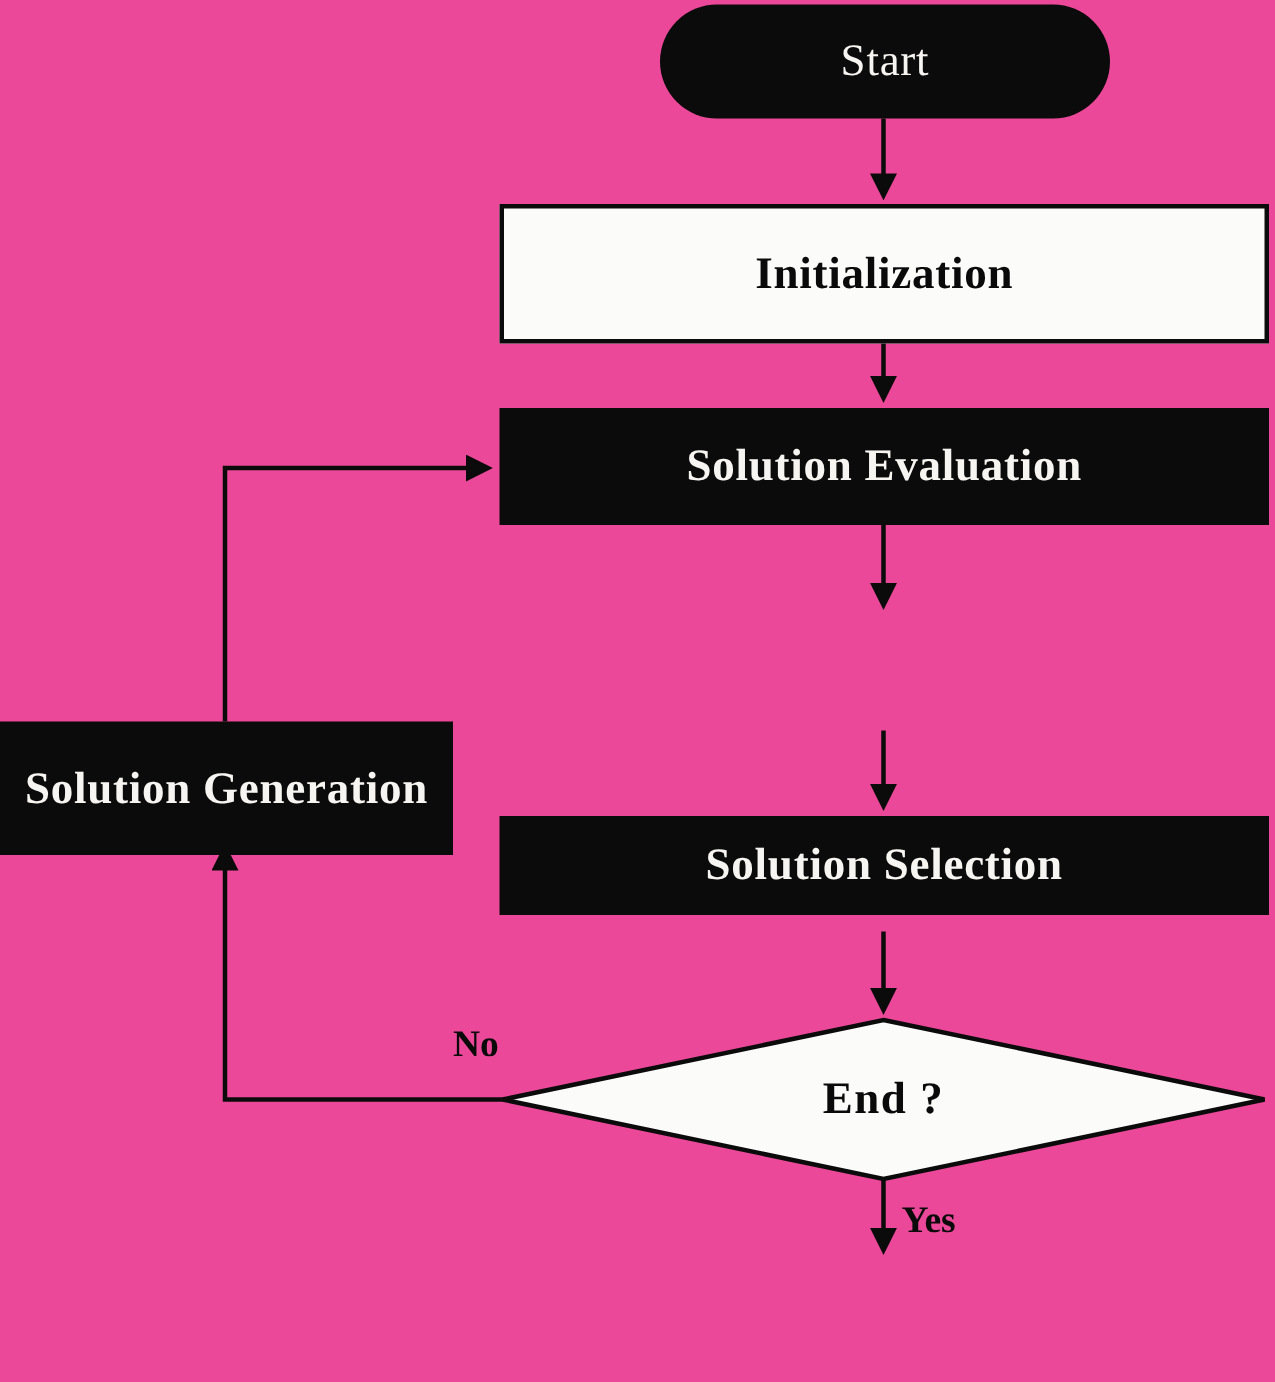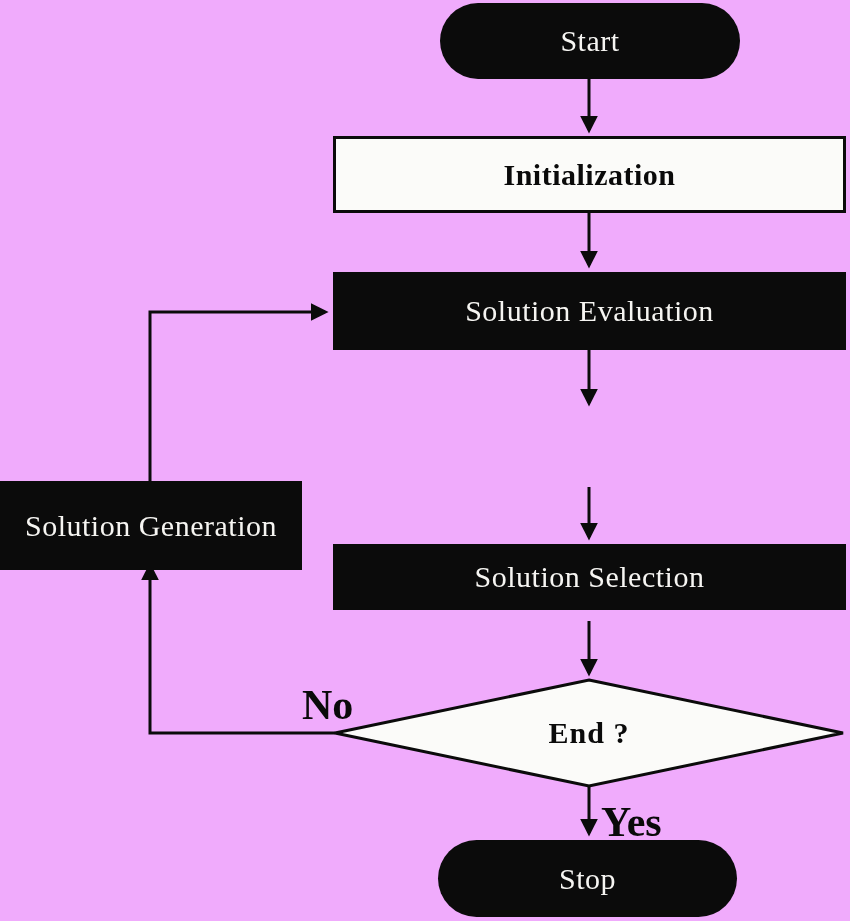--- a/index.html
+++ b/index.html
@@ -1,21 +1,21 @@
 <!DOCTYPE html>
 <html><head>
 <meta charset="utf-8">
 <style>
   * { margin: 0; padding: 0; box-sizing: border-box; }
   html, body { background: #ffffff; }
   .canvas {
     position: relative;
     width: 850px;
     height: 921px;
-    background: #f0abfc;
+    background: #ec4899;
     font-family: "Liberation Serif", serif;
     overflow: hidden;
   }
   svg.connector-layer {
     position: absolute;
     left: 0; top: 0;
     width: 850px; height: 921px;
   }
   .node {
     position: absolute;
@@ -23,21 +23,21 @@
     align-items: center;
     justify-content: center;
     font-size: 30px;
     line-height: 1;
     text-align: center;
     letter-spacing: 0.5px;
   }
   .node.dark {
     background: #0b0b0b;
     color: #f6f5f2;
-    font-weight: normal;
+    font-weight: bold;
   }
   .node.light {
     background: #fbfbf9;
     border: 3px solid #0b0b0b;
     color: #0a0a0a;
     font-weight: bold;
   }
   .node.pill {
     background: #0b0b0b;
     color: #f6f5f2;
@@ -47,32 +47,32 @@
   .decision-label {
     position: absolute;
     left: 464px; top: 706px;
     width: 250px; height: 54px;
     display: flex; align-items: center; justify-content: center;
     font-size: 30px; font-weight: bold; color: #0a0a0a;
     letter-spacing: 1px;
   }
   .edge-label {
     position: absolute;
-    font-size: 42px;
+    font-size: 25px;
     font-weight: bold;
     color: #0a0a0a;
     line-height: 1;
     text-align: right;
   }
   .edge-label.no  { left: 302px; top: 684px; }
   .edge-label.yes { left: 601px; top: 801px; }
 
   
   .n-start   { left: 440px; top: 3px;   width: 300px; height: 76px; }
-  .n-init    { left: 333px; top: 136px; width: 513px; height: 77px; }
+  .n-init    { left: 333px; top: 136px; width: 513px; height: 93px; }
   .n-eval    { left: 333px; top: 272px; width: 513px; height: 78px; }
   .n-cluster { left: 333px; top: 410px; width: 513px; height: 77px; }
   .n-select  { left: 333px; top: 544px; width: 513px; height: 66px; }
   .n-gen     { left: 0px;   top: 481px; width: 302px; height: 89px; }
   .n-stop    { left: 438px; top: 840px; width: 299px; height: 77px; }
 </style>
 </head>
 <body>
 
 <div class="canvas">
@@ -106,15 +106,14 @@
   <div class="node dark n-select">Solution Selection</div>
 
   <div class="node dark n-gen">Solution Generation</div>
 
   <div class="decision-label">End ?</div>
 
   <div class="edge-label no">No</div>
 
   <div class="edge-label yes">Yes</div>
 
-  <div class="node pill n-stop">Stop</div>
 
 </div>
 
 </body></html>

